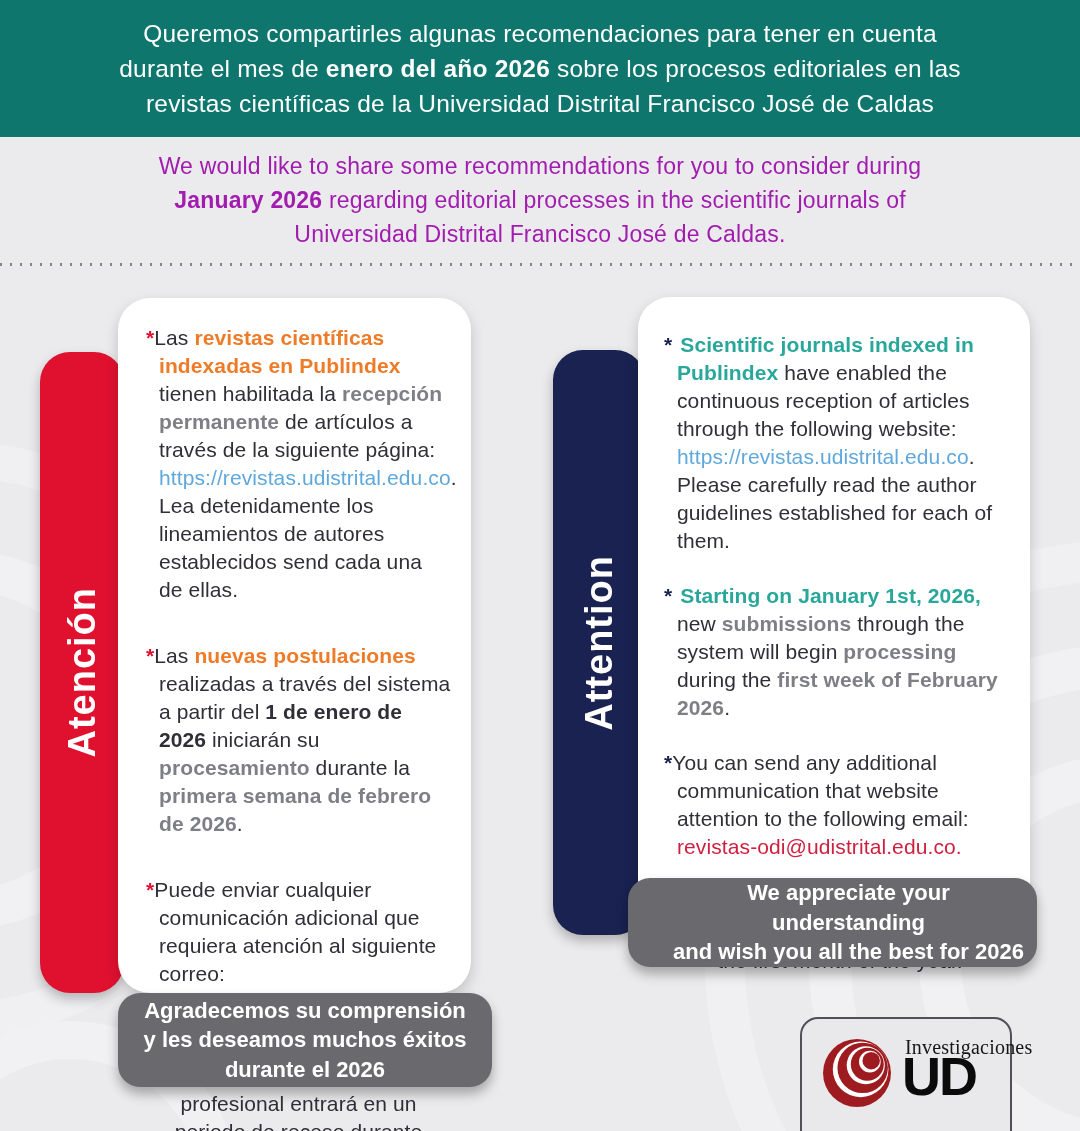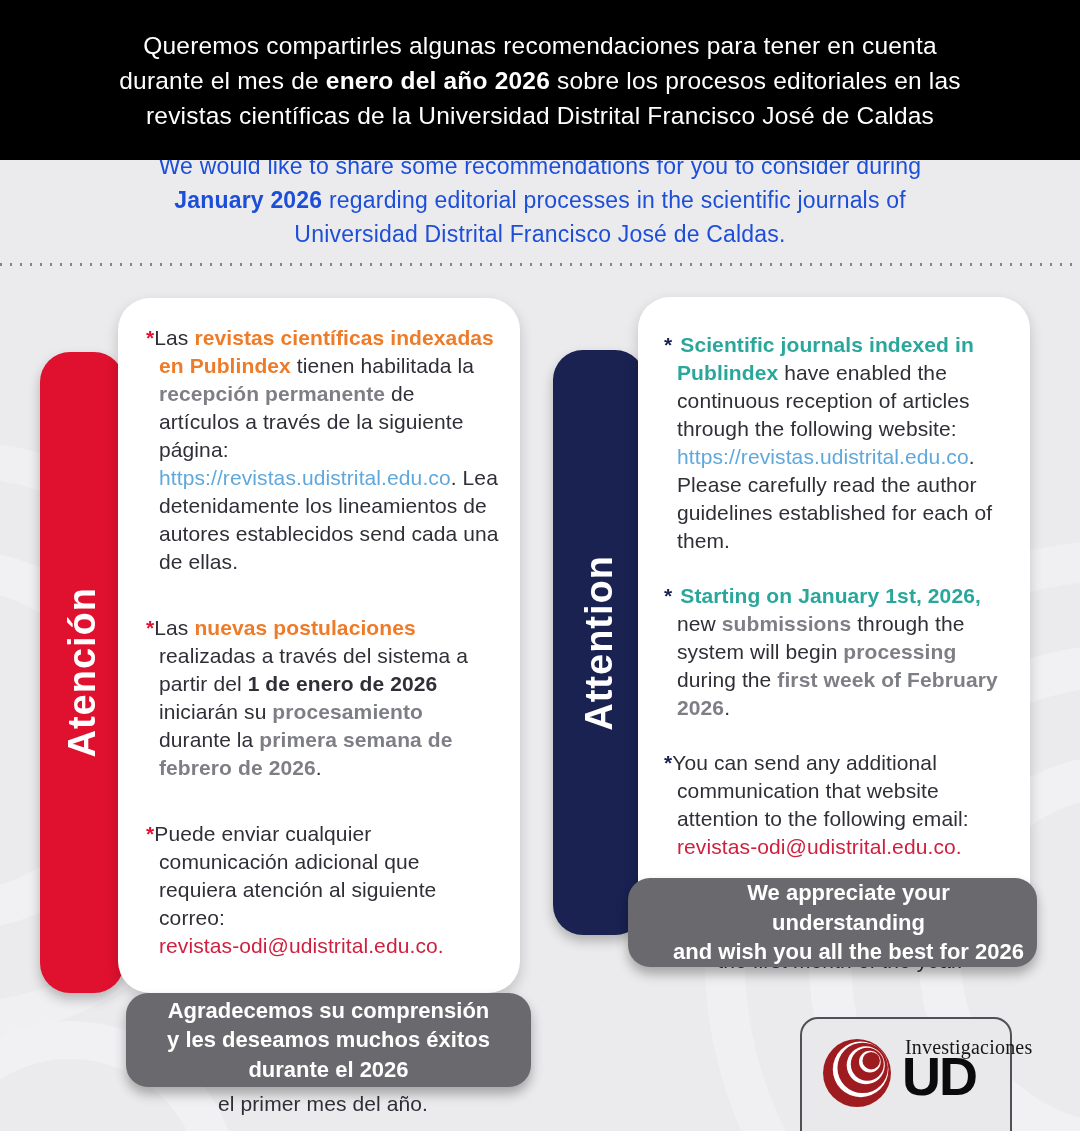--- a/index.html
+++ b/index.html
@@ -5,34 +5,34 @@
   * { margin:0; padding:0; box-sizing:border-box; }
   html,body { background:#d8d8da; }
   .page {
     position:relative; width:1080px; height:1131px; overflow:hidden;
     background:#ebebed; font-family:"Liberation Sans", sans-serif;
   }
   .bg-swirls { position:absolute; inset:0; z-index:0; }
 
   
   .banner {
-    position:absolute; left:0; top:0; width:1080px; height:160px;
-    background:#000000; z-index:2; display:flex; align-items:center; justify-content:center;
+    position:absolute; left:0; top:0; width:1080px; height:137px;
+    background:#0f766e; z-index:2; display:flex; align-items:center; justify-content:center;
   }
   .banner p {
     color:#ffffff; font-size:24.5px; line-height:35px; text-align:center;
     white-space:pre-line; letter-spacing:0.2px;
   }
   .banner .b { font-weight:700; }
   .subheader {
     position:absolute; left:0; top:137px; width:1080px; height:126px;
     display:flex; align-items:center; justify-content:center; z-index:1;
   }
   .subheader p {
-    color:#1d4ed8; font-size:23px; line-height:34px; text-align:center;
+    color:#a21caf; font-size:23px; line-height:34px; text-align:center;
     white-space:pre-line; letter-spacing:0.2px;
   }
   .subheader .b { font-weight:700; }
   .dotted {
     position:absolute; left:0; top:263px; width:1080px; height:3px; z-index:1;
     background:repeating-linear-gradient(90deg,#84848a 0 2.5px,transparent 2.5px 10px);
   }
 
   
   .tab {
@@ -46,21 +46,21 @@
     writing-mode:vertical-rl; transform:rotate(180deg);
     color:#ffffff; font-size:38px; font-weight:700; letter-spacing:1px;
   }
 
   
   .card {
     position:absolute; background:#ffffff; border-radius:32px; z-index:2;
     box-shadow:0 6px 14px rgba(0,0,0,0.18);
     font-size:21px; line-height:28px; color:#2f2f37; letter-spacing:0.1px;
   }
-  .card-left  { left:118px; top:298px; width:402px; height:695px; padding:26px 20px 0 28px; }
+  .card-left  { left:118px; top:298px; width:353px; height:695px; padding:26px 20px 0 28px; }
   .card-right { left:638px; top:297px; width:392px; height:622px; padding:34px 14px 0 26px; }
   .bullet { padding-left:13px; text-indent:-13px; white-space:pre-line; }
   .card-left  .bullet { margin-bottom:38px; }
   .card-right .bullet { margin-bottom:27px; }
   .closing { text-align:center; white-space:pre-line; }
   .card-left  .closing { margin-top:46px; }
   .card-right .closing { margin-top:30px; }
 
   .seg-plain  { color:#2f2f37; }
   .seg-orange { color:#ee7b28; font-weight:700; }
@@ -73,21 +73,21 @@
   .card-right .seg-star { color:#192251; font-weight:700; }
 
   
   .footer-box {
     position:absolute; z-index:3; background:#6a6a6e; border-radius:22px;
     box-shadow:0 7px 12px rgba(0,0,0,0.3);
     color:#ffffff; font-weight:700; text-align:center;
     font-size:22px; line-height:29.5px; white-space:pre-line;
     display:flex; align-items:center; justify-content:center; padding:10px;
   }
-  .footer-left  { left:118px; top:993px; width:405px; height:94px;margin-left:8px; }
+  .footer-left  { left:118px; top:993px; width:374px; height:94px; }
   .footer-right { left:628px; top:878px; width:409px; height:89px;padding-left:42px; }
 
   
   .logo-box {
     position:absolute; left:800px; top:1017px; width:212px; height:145px; z-index:3;
     background:#e9e9ec; border:2px solid #515155; border-radius:18px;
   }
   .logo-swirl { position:absolute; left:20px; top:19px; }
   .logo-brand {
     position:absolute; left:103px; top:17px; font-size:20px; color:#161616;

